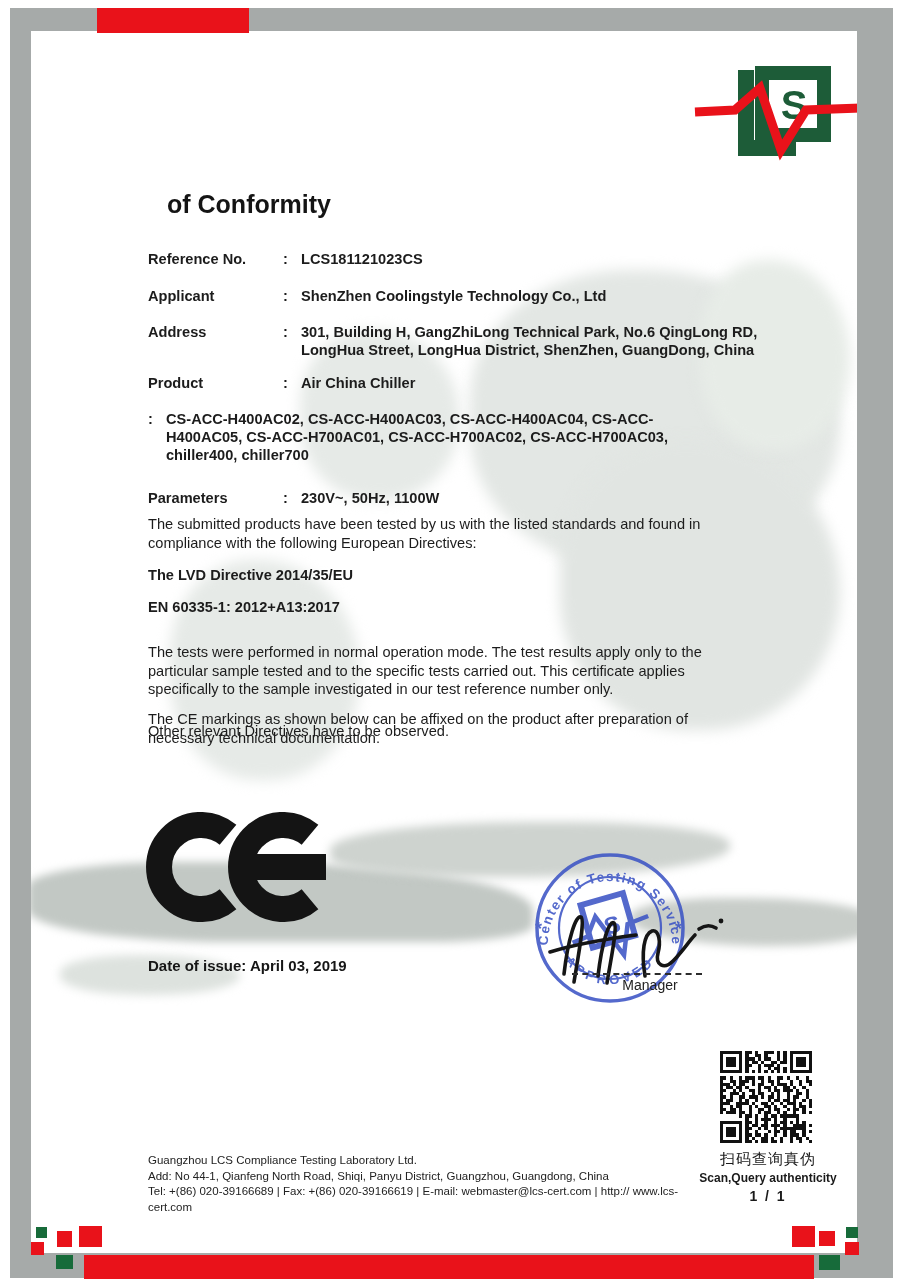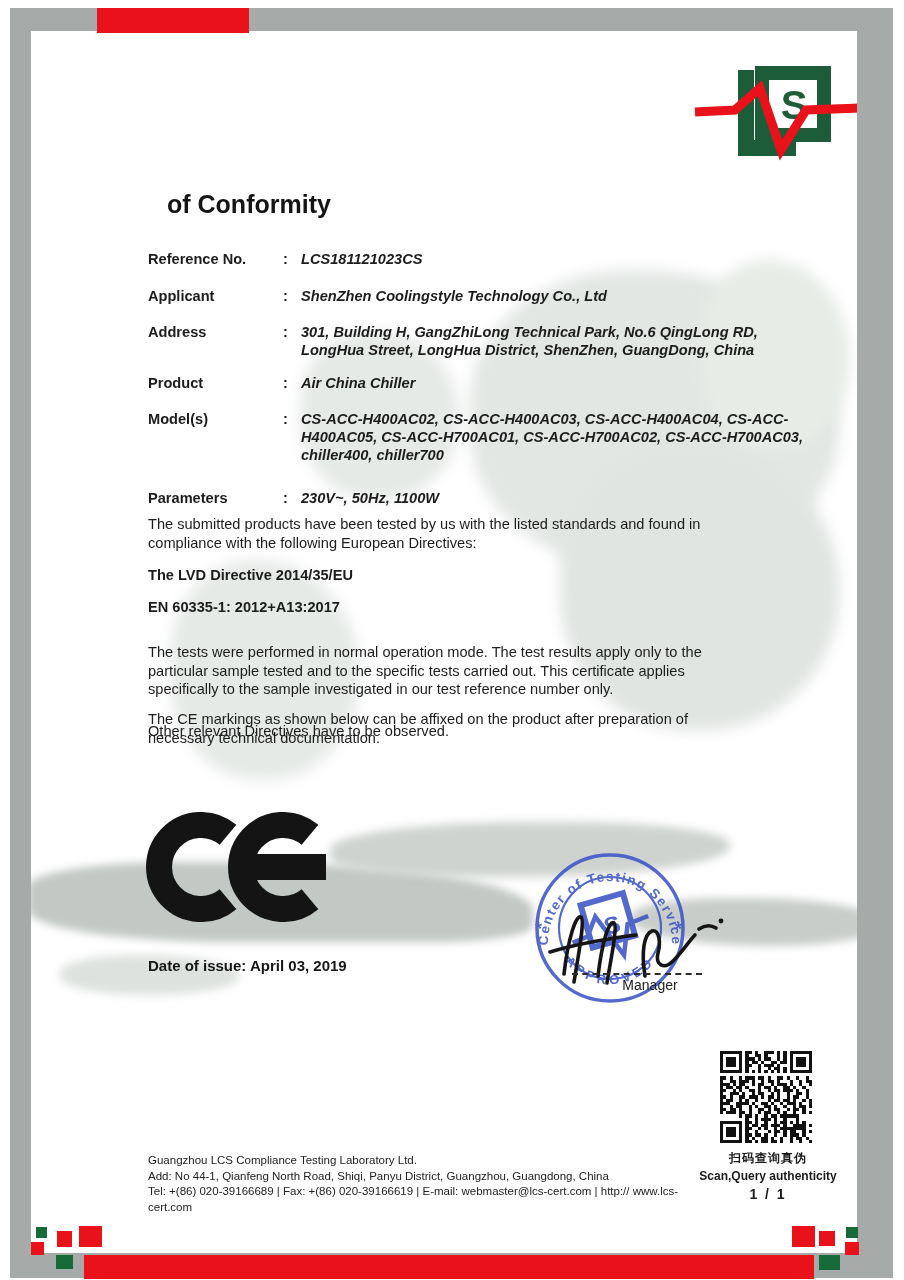--- a/index.html
+++ b/index.html
@@ -39,38 +39,38 @@
   .wm-band1{left:28px;top:862px;width:505px;height:80px;background:#c2c8c4;filter:blur(4px);border-radius:30% 60% 20% 40%;}
   .wm-band2{left:330px;top:822px;width:400px;height:55px;background:#ced3cf;filter:blur(5px);border-radius:50% 40% 55% 35%;}
   .wm-band3{left:630px;top:898px;width:250px;height:48px;background:#c8cdc9;filter:blur(4px);border-radius:40% 55% 45% 60%;}
   .wm-band4{left:60px;top:955px;width:180px;height:40px;background:#dde2de;filter:blur(5px);}
   .logo-box{position:absolute;left:693px;top:58px;width:170px;height:118px;z-index:2;}
   .title{position:absolute;left:166px;top:146px;font-size:38px;font-weight:bold;letter-spacing:1px;color:#141414;z-index:2;}
   .subtitle{position:absolute;left:167px;top:190px;font-size:25px;font-weight:bold;color:#141414;z-index:2;}
   .f-row{position:absolute;left:148px;display:flex;font-size:14.6px;line-height:18px;font-weight:bold;z-index:2;color:#1c1c1c;}
   .f-label{width:135px;}
   .f-colon{width:18px;}
-  .f-value{width:502px;font-style:italic;}
+  .f-value{width:502px;}
   .fr0{top:250px}.fr1{top:287px}.fr2{top:323px}.fr3{top:374px}.fr4{top:410px}.fr5{top:489px}
   .para{position:absolute;left:148px;width:592px;font-size:14.6px;line-height:18.5px;color:#1c1c1c;z-index:2;}
   .p-intro{top:515px}
   .p-dir{top:566px;font-weight:bold}
   .p-std{top:598px;font-weight:bold;line-height:19px}
   .p-tests{top:643px}
   .p-ce{top:710px}
   .p-other{top:722px}
   .ce-box{position:absolute;left:146px;top:812px;width:190px;height:110px;z-index:2;}
   .date-issue{position:absolute;left:148px;top:957px;font-size:15px;font-weight:bold;z-index:2;color:#161616;}
   .stamp-box{position:absolute;left:515px;top:843px;width:190px;height:170px;z-index:2;opacity:.88;}
   .sig-box{position:absolute;left:548px;top:884px;width:185px;height:105px;z-index:3;}
   .sig-dash{position:absolute;left:572px;top:973px;width:130px;border-top:2px dashed #2c2c2c;z-index:3;}
   .manager{position:absolute;left:600px;top:977px;width:100px;text-align:center;font-size:14px;color:#222;z-index:3;}
   .qr-box{position:absolute;left:720px;top:1051px;width:92px;height:92px;z-index:2;}
   .qr-caption{position:absolute;left:688px;top:1150px;width:160px;text-align:center;z-index:2;color:#1a1a1a;}
-  .qr-cn{font-size:12px;font-weight:bold;letter-spacing:1px;text-align:center;}
+  .qr-cn{font-size:15px;font-weight:normal;letter-spacing:1px;text-align:center;}
   .qr-en{font-size:12px;font-weight:bold;margin-top:2px;}
   .qr-page{font-size:14px;font-weight:bold;margin-top:3px;letter-spacing:2px;}
   .footer{position:absolute;left:148px;top:1153px;width:560px;font-size:11.5px;line-height:15.5px;color:#222;z-index:2;}
 </style>
 </head>
 <body>
 
 <div class="canvas">
 
   <div class="wm wm1"></div>
@@ -130,21 +130,20 @@
     <div class="f-label">Address</div>
     <div class="f-colon">:</div>
     <div class="f-value">301, Building H, GangZhiLong Technical Park, No.6 QingLong RD, LongHua Street, LongHua District, ShenZhen, GuangDong, China</div>
   </div>
   <div class="f-row fr3">
     <div class="f-label">Product</div>
     <div class="f-colon">:</div>
     <div class="f-value">Air China Chiller</div>
   </div>
   <div class="f-row fr4">
-    <div class="f-label">Model(s)</div>
     <div class="f-colon">:</div>
     <div class="f-value">CS-ACC-H400AC02, CS-ACC-H400AC03, CS-ACC-H400AC04, CS-ACC-H400AC05, CS-ACC-H700AC01, CS-ACC-H700AC02, CS-ACC-H700AC03, chiller400, chiller700</div>
   </div>
   <div class="f-row fr5">
     <div class="f-label">Parameters</div>
     <div class="f-colon">:</div>
     <div class="f-value">230V~, 50Hz, 1100W</div>
   </div>
 
   <div class="para p-intro">The submitted products have been tested by us with the listed standards and found in compliance with the following European Directives:</div>

